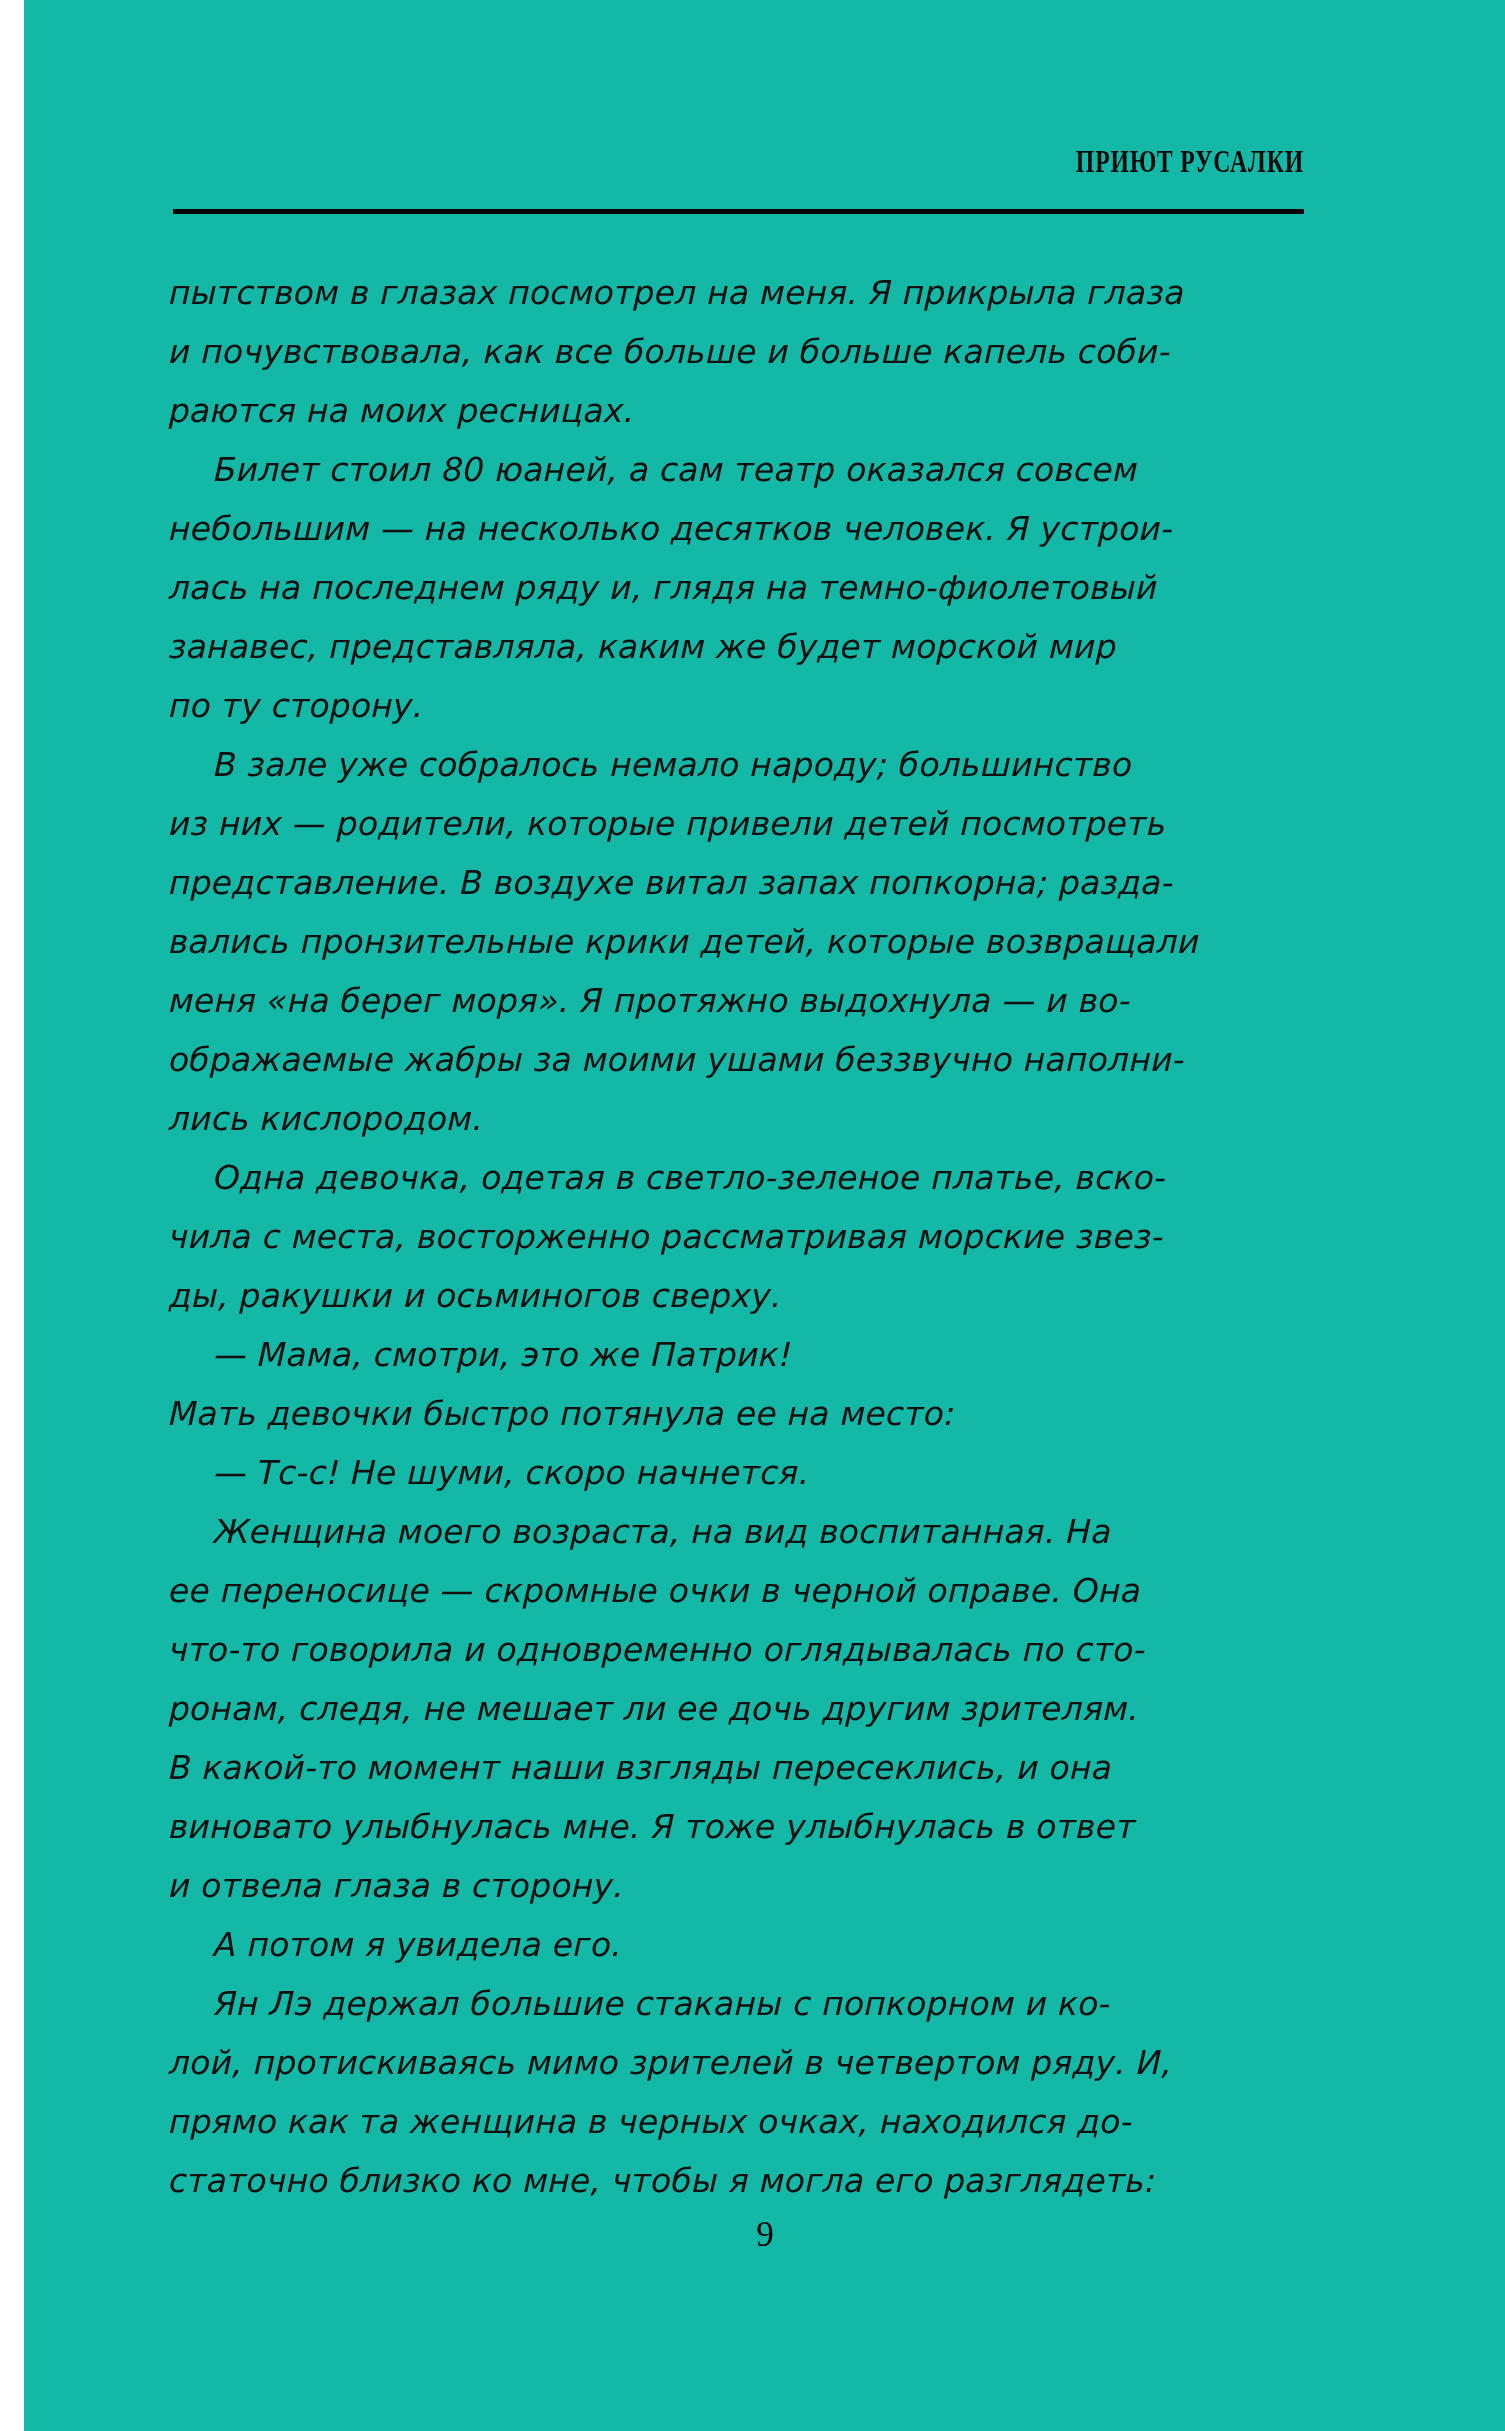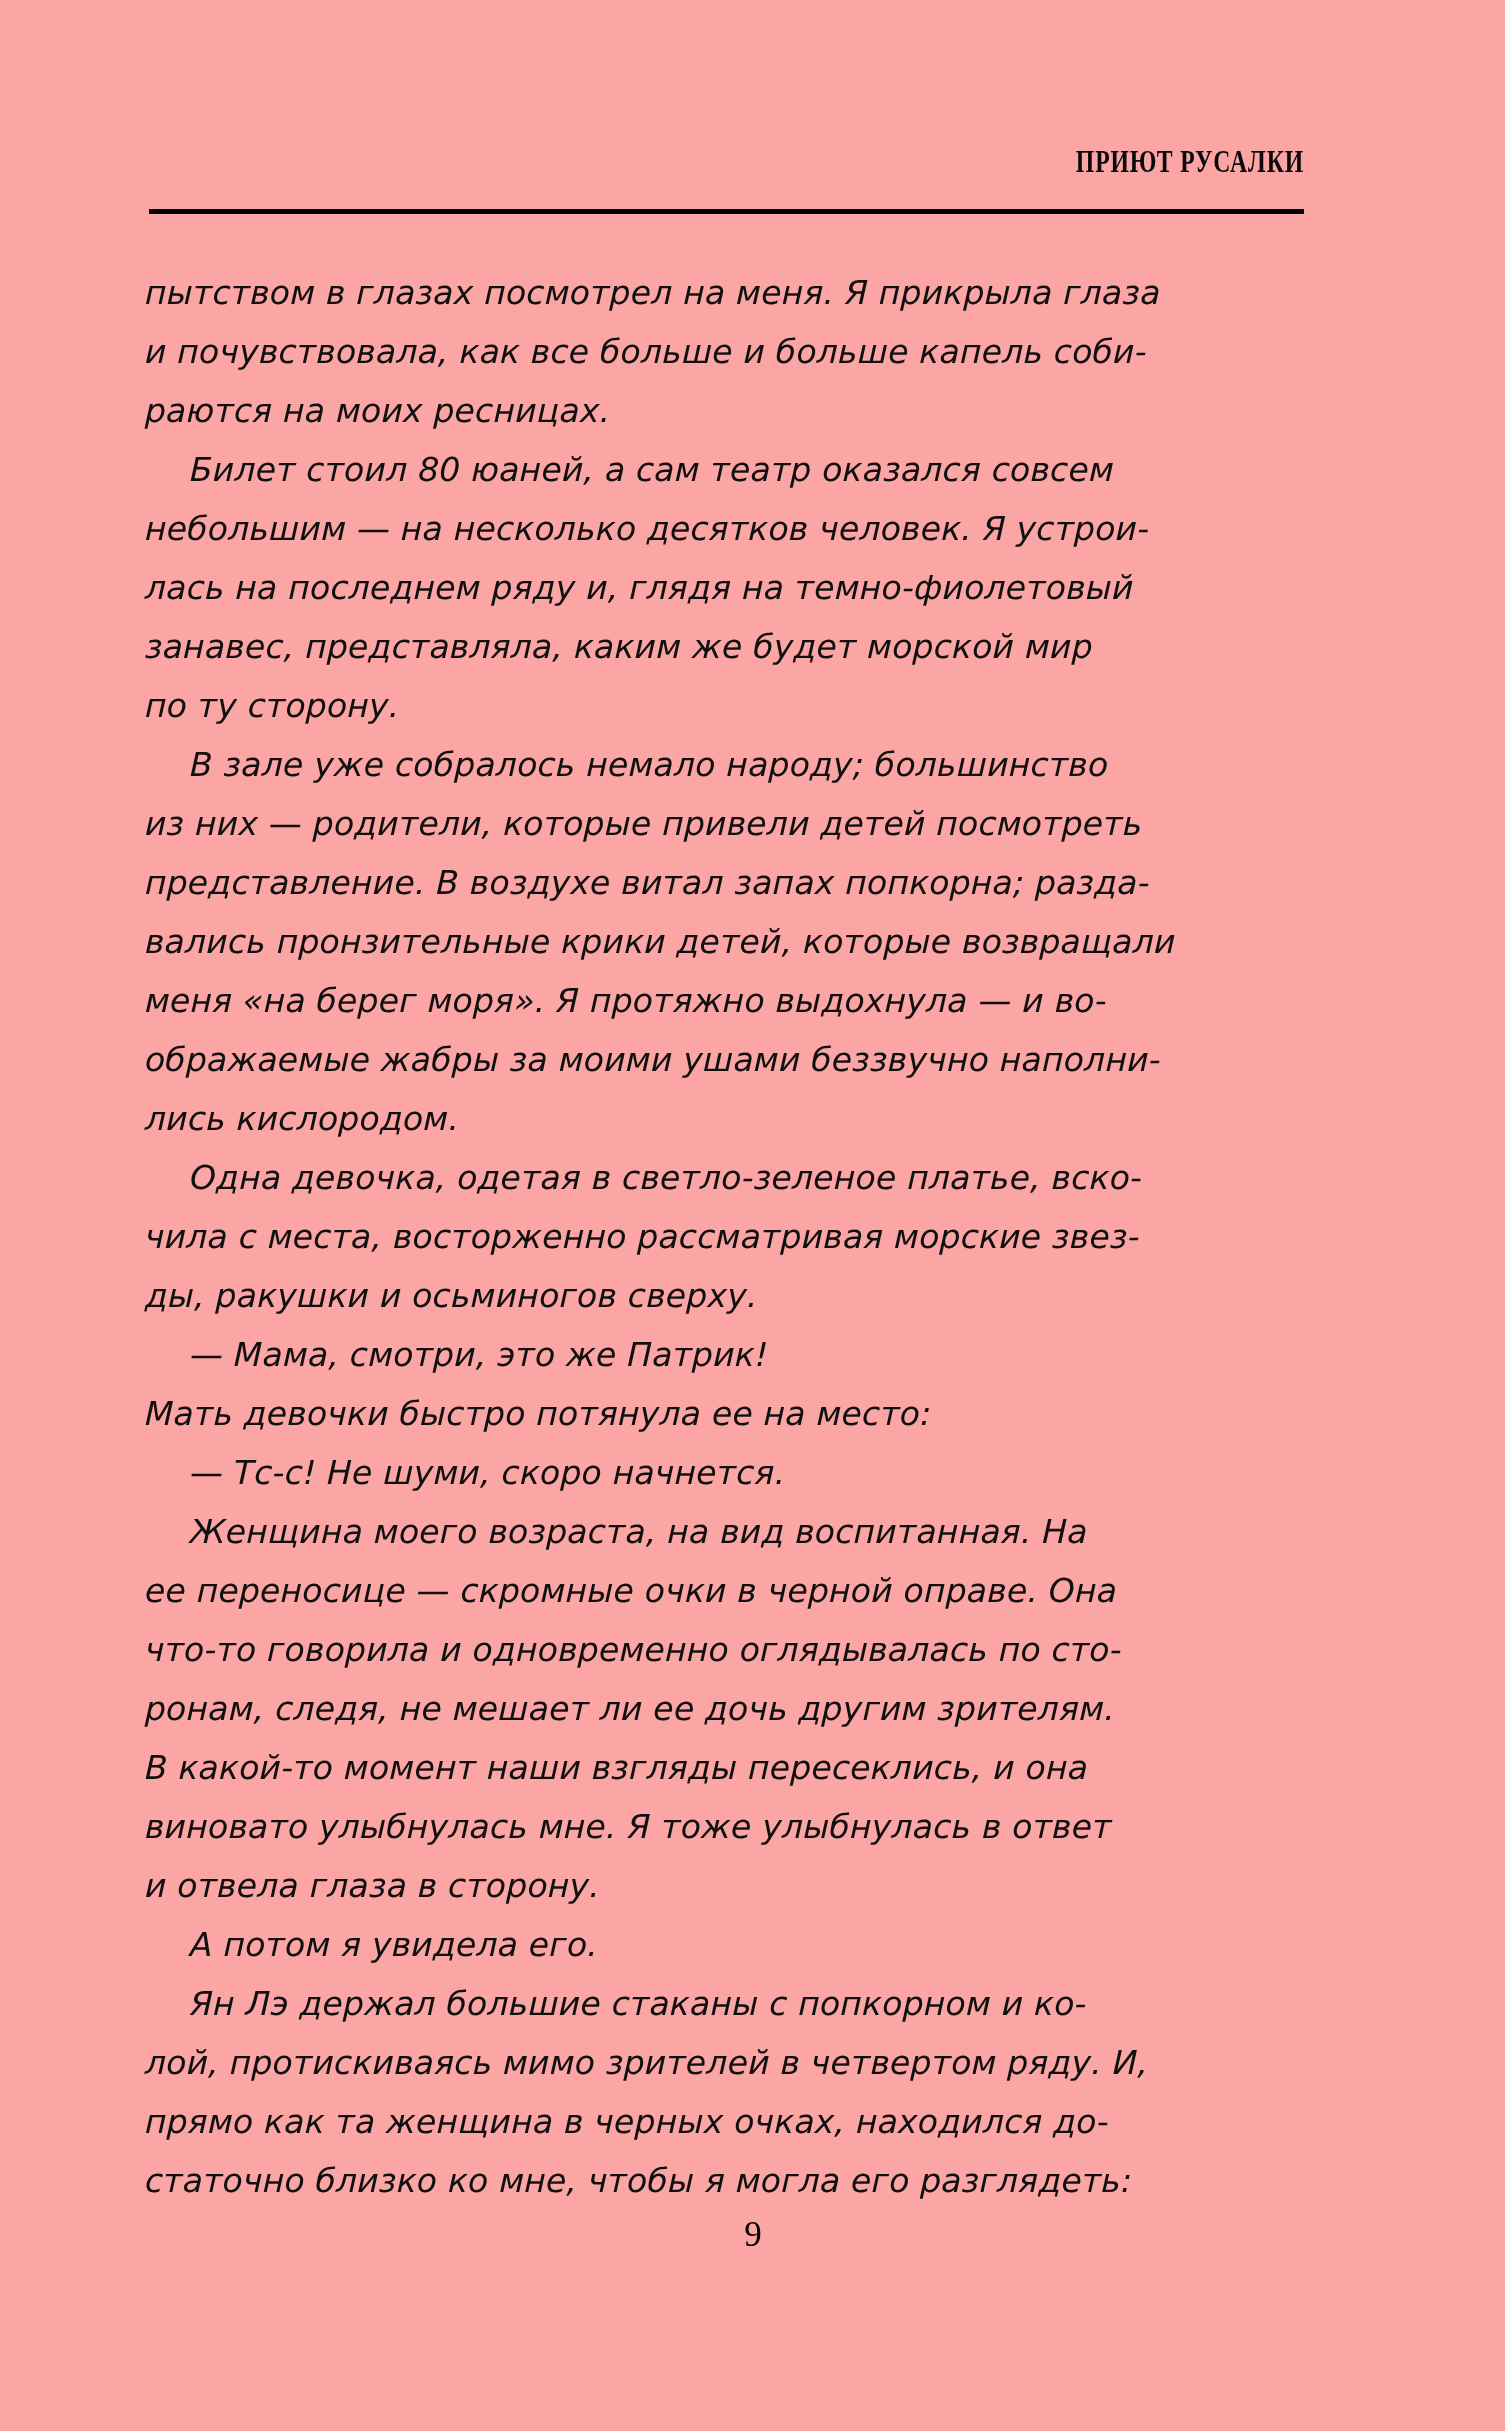--- a/index.html
+++ b/index.html
@@ -11,21 +11,22 @@
     width: 1506px;
     height: 2432px;
     position: relative;
     overflow: hidden;
     font-family: "DejaVu Sans", sans-serif;
   }
 
   .page {
     position: absolute;
     inset: 0;
-    background: #fca5a5;
+    background: #14b8a6;
+    margin-left: 24px;
   }
 
   
   .running-head {
     position: absolute;
     left: 149px;
     right: 202px;
     top: 145px;
     text-align: right;
     font-family: "Liberation Serif", "DejaVu Serif", serif;

